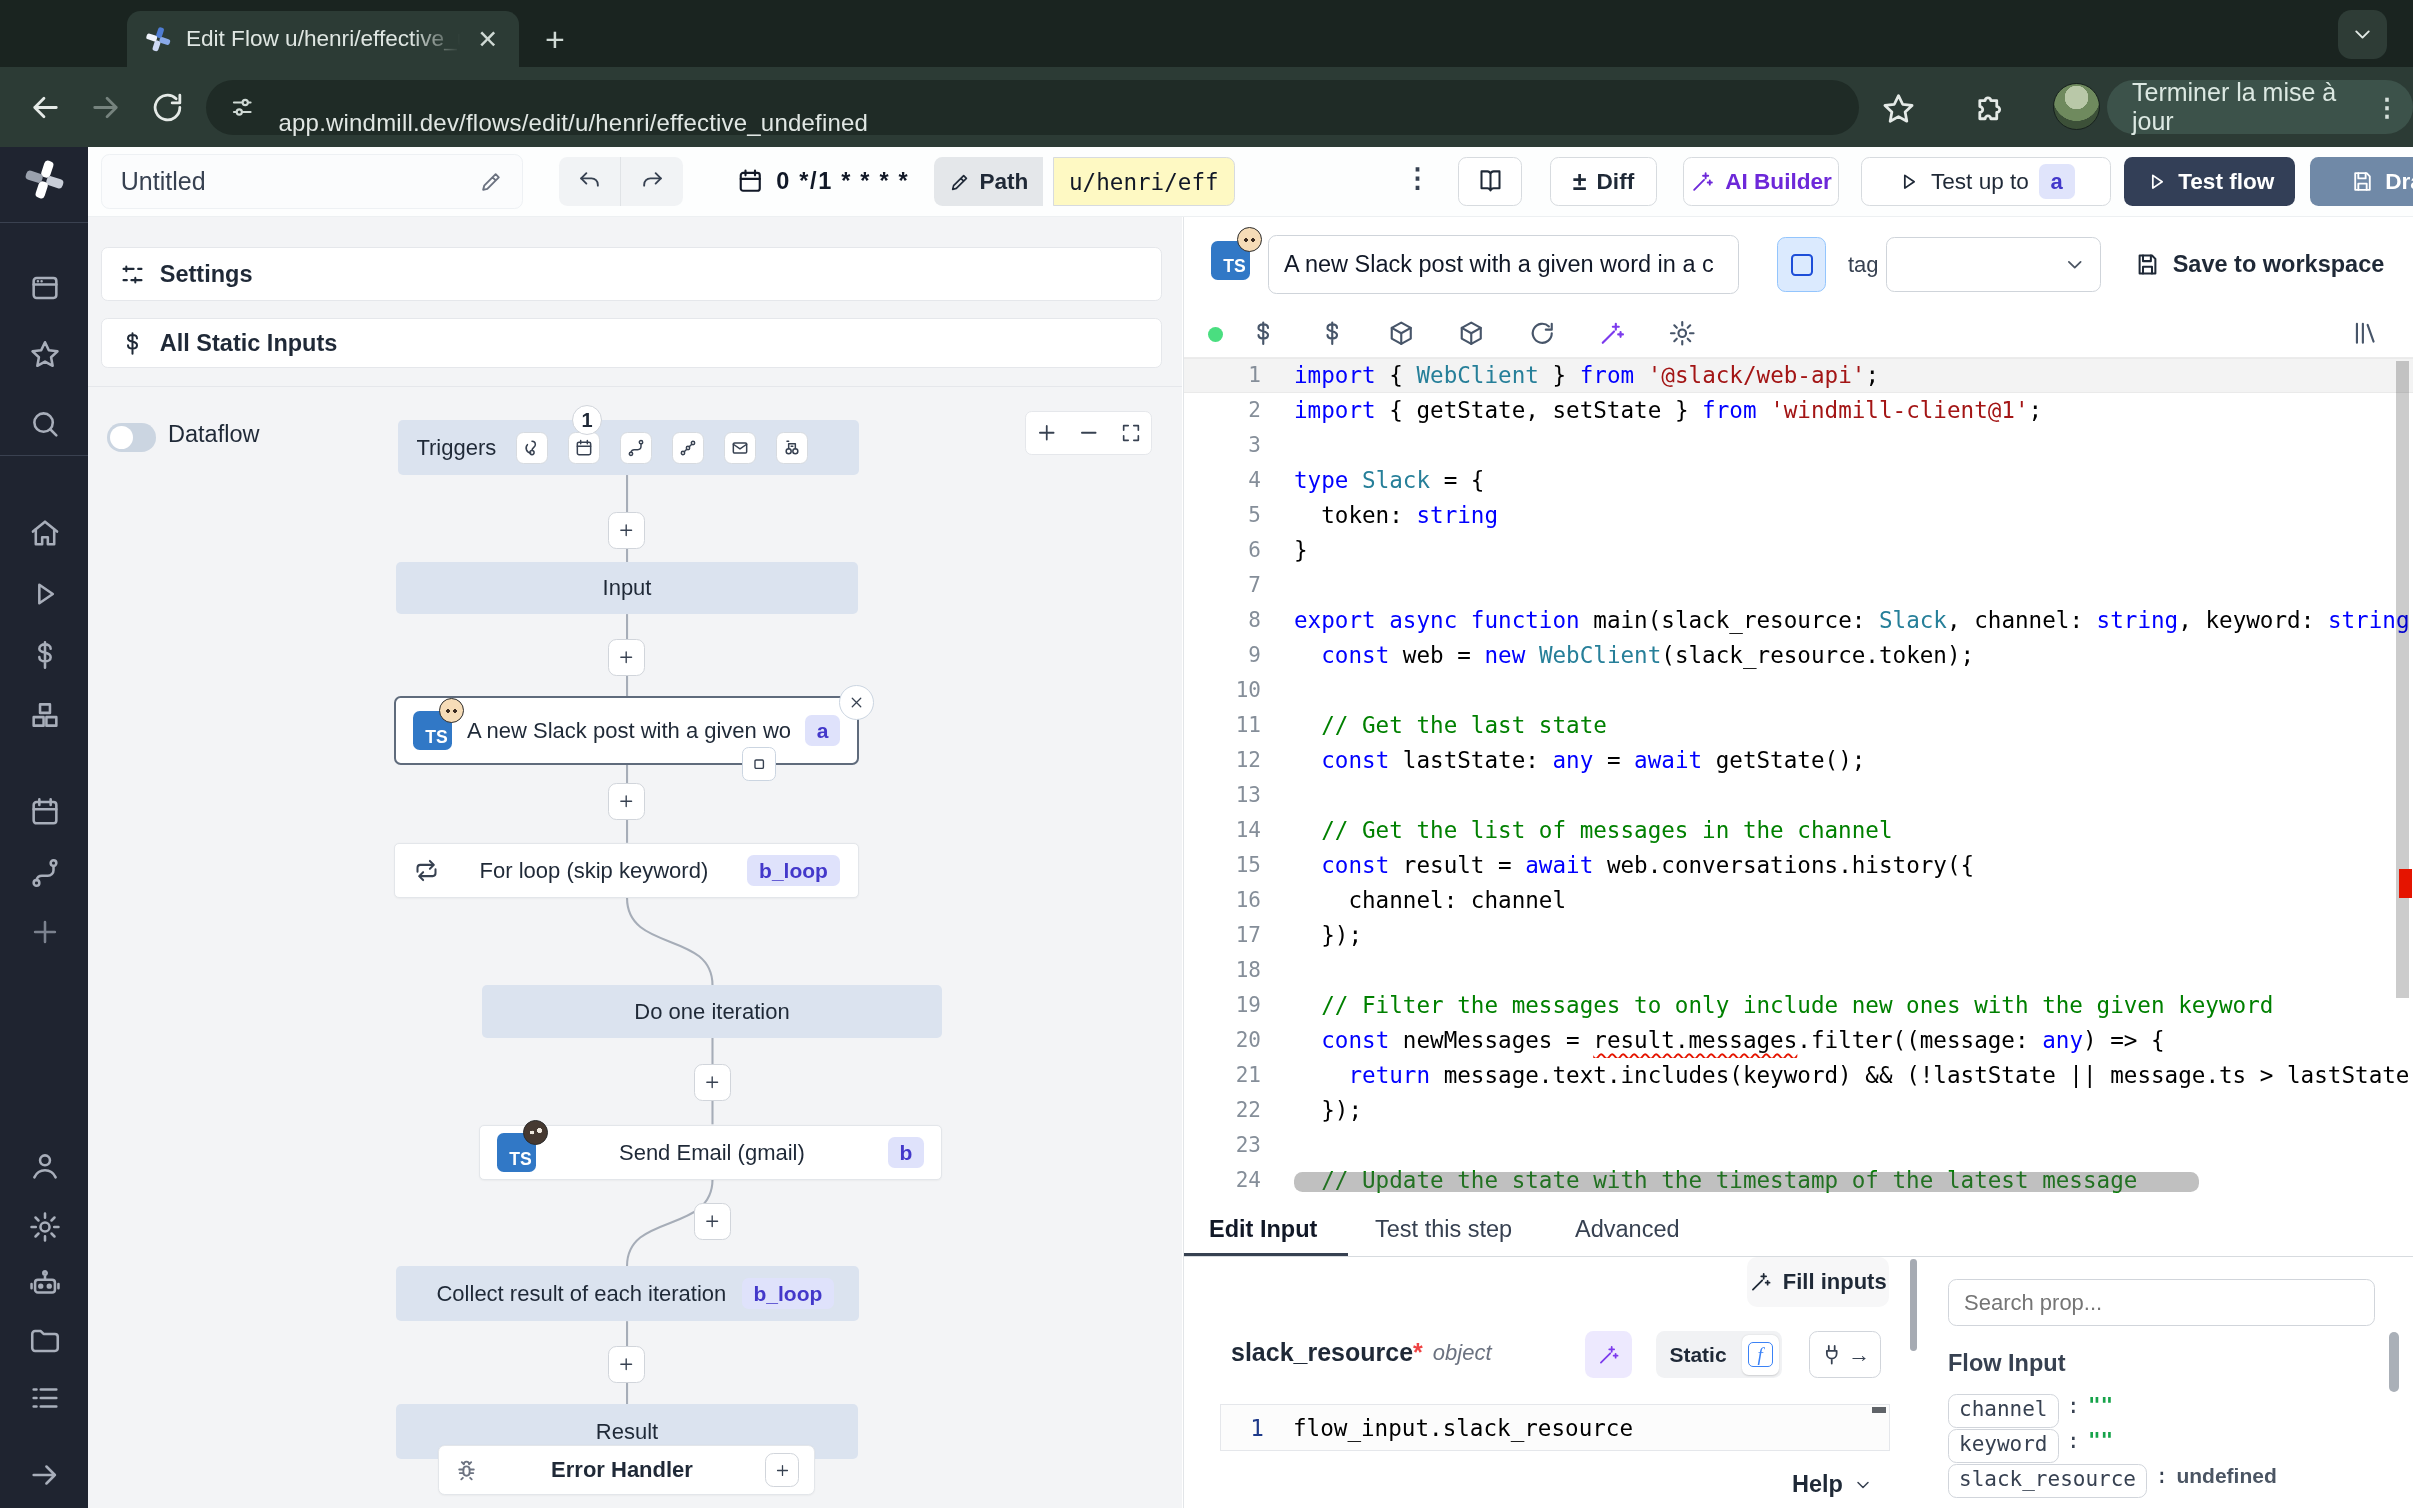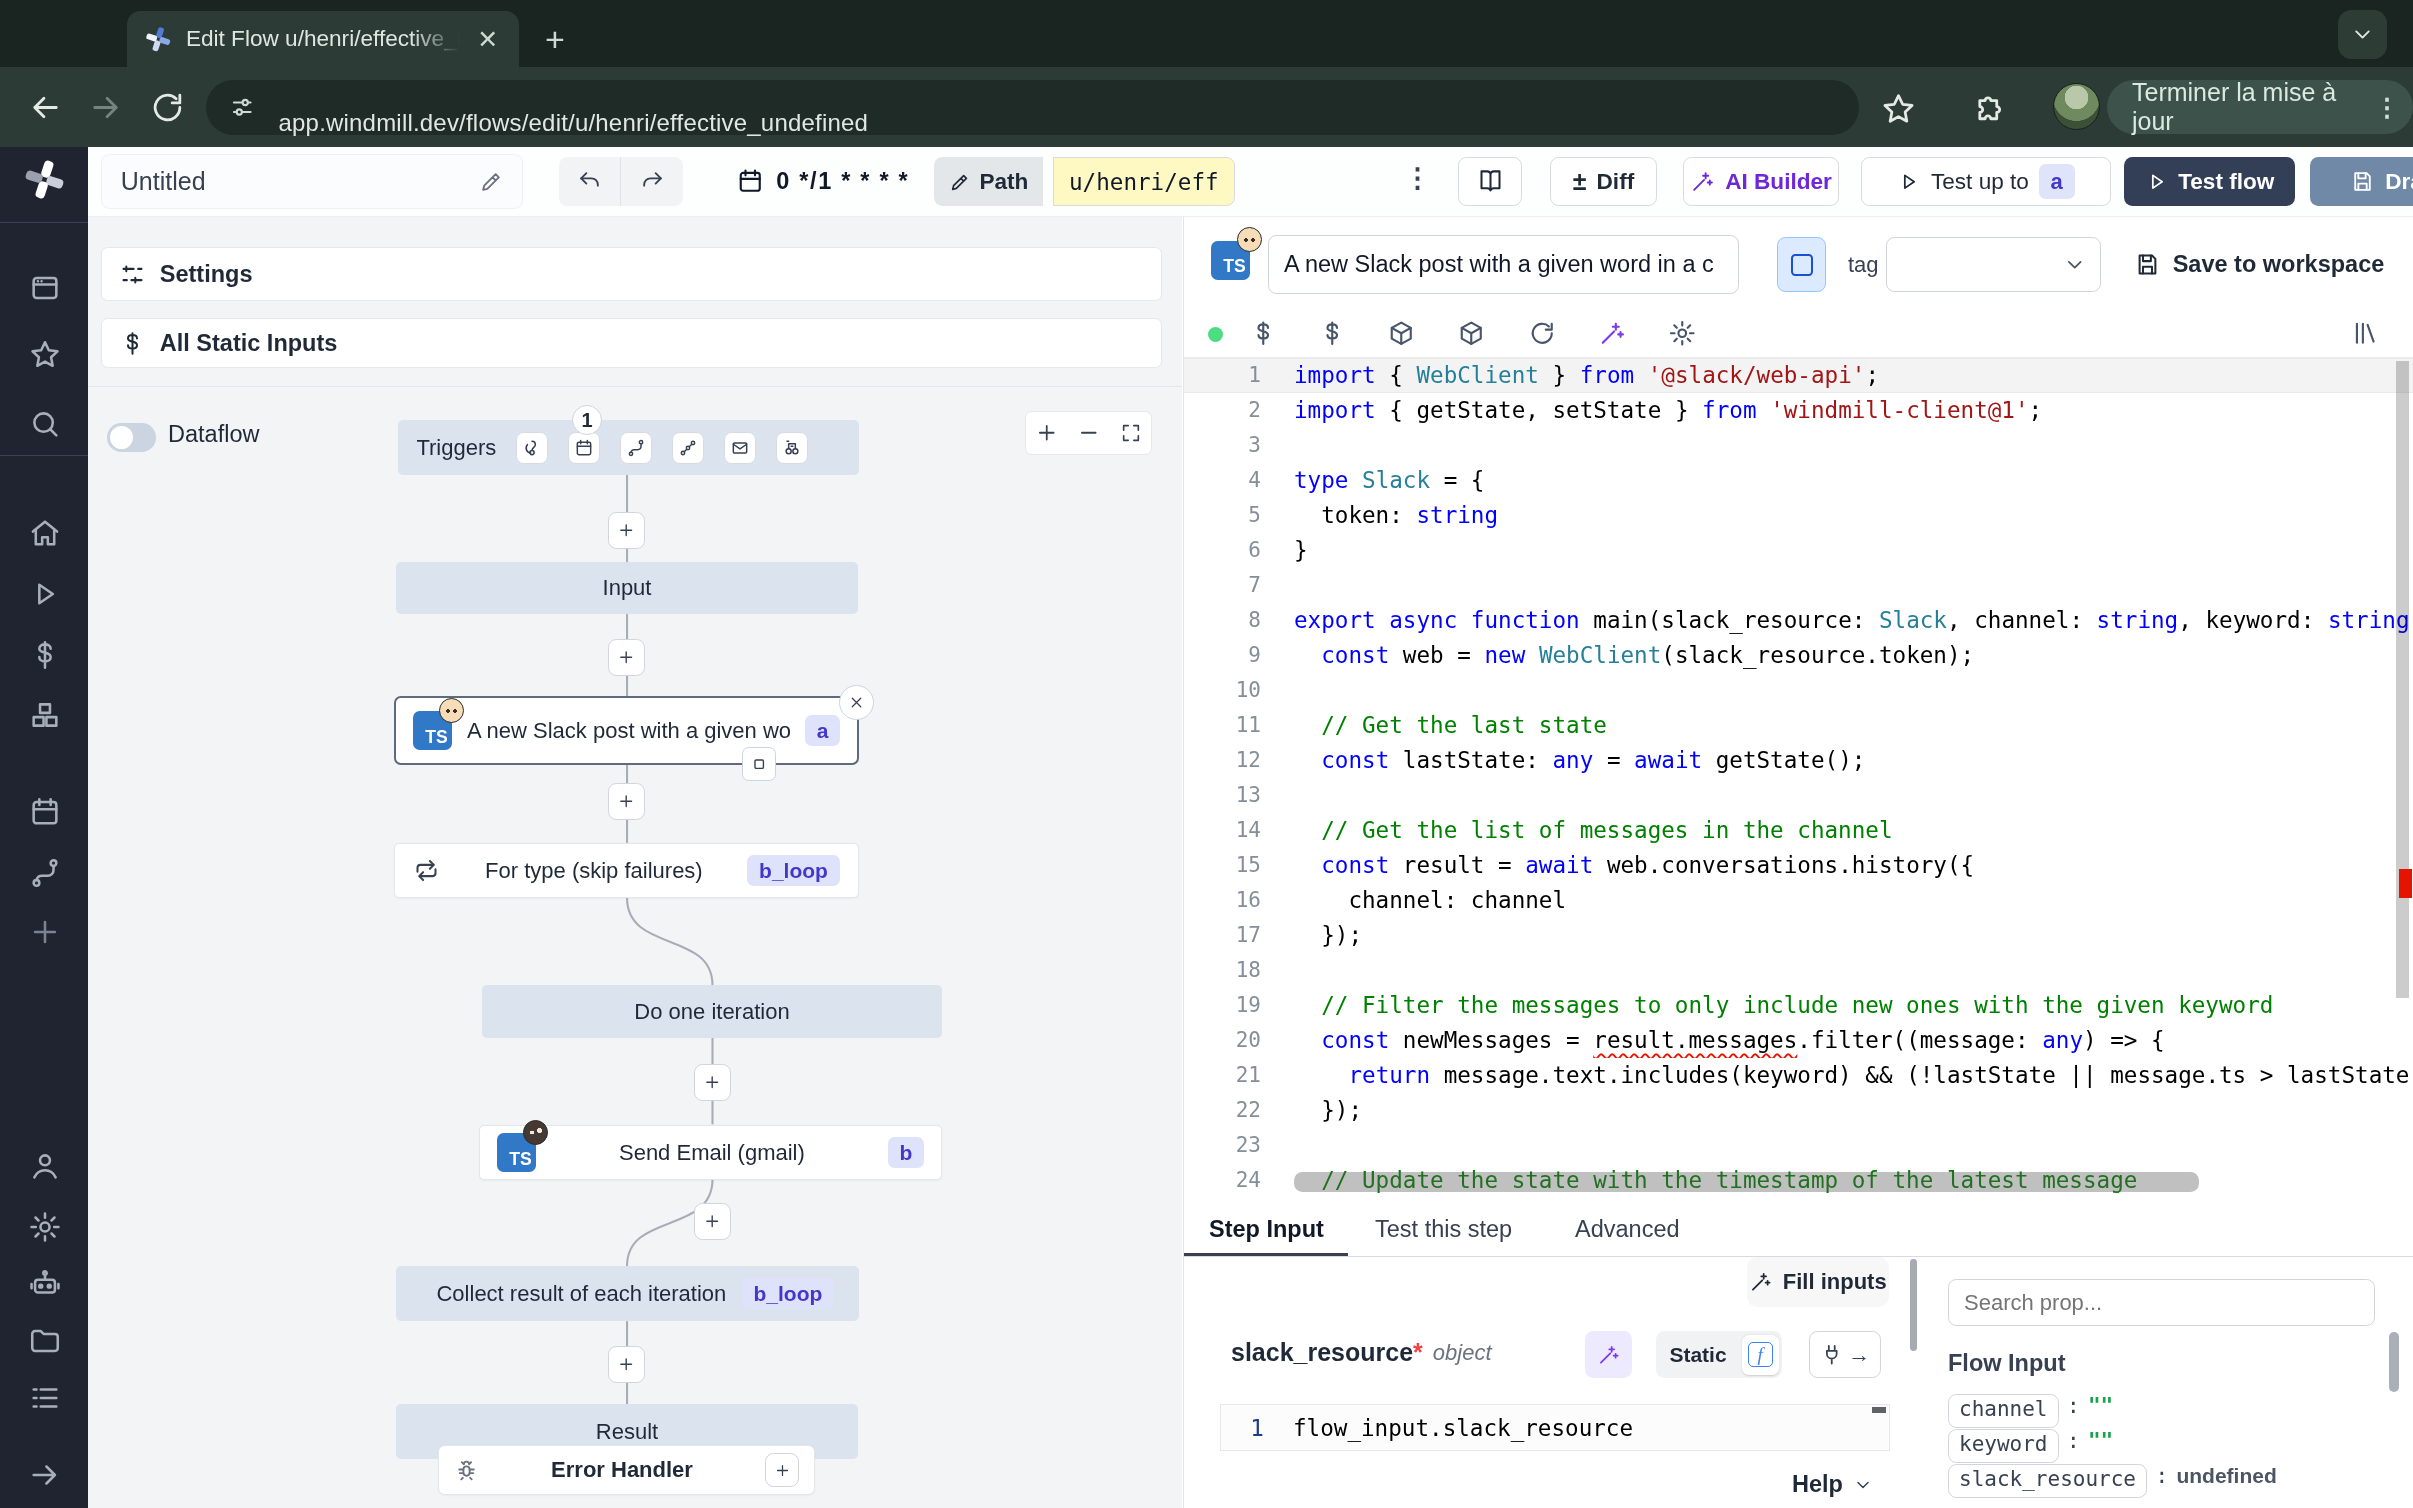--- a/index.html
+++ b/index.html
@@ -502,21 +502,21 @@
         </svg></span>
   </div>
 
   <div class="abs node white" style="left:306px;top:626px;width:465px;height:55px;justify-content:flex-start;padding:0 18.4px">
     <span class="ic" style="width:27px;height:27px;color:#374151"><svg viewBox="0 0 24 24" fill="none" stroke="currentColor" stroke-width="1.8" stroke-linecap="round" stroke-linejoin="round">
           <path d="M4 13V9.5A2.5 2.5 0 0 1 6.5 7H18"></path>
           <path d="M15 3.5L18.5 7 15 10.5"></path>
           <path d="M20 11v3.5a2.5 2.5 0 0 1-2.5 2.5H6"></path>
           <path d="M9 20.5L5.5 17 9 13.5"></path>
         </svg></span>
-    <span style="flex:1;text-align:center">For type (skip failures)</span>
+    <span style="flex:1;text-align:center">For loop (skip keyword)</span>
     <span class="nbadge">b_loop</span>
   </div>
 
   <div class="abs node blue" style="left:394px;top:768px;width:460px;height:53px">
     <span>Do one iteration</span>
   </div>
 
   <div class="abs node white" style="left:391px;top:908px;width:463px;height:55px;justify-content:flex-start;padding:0 17px;gap:15px">
     <span class="tsq">
         <i class="face dark"></i>
@@ -626,21 +626,21 @@
       <div class="cl"><span class="no">21</span><span class="cd"><span class="p">    </span><span class="k">return</span><span class="p"> message.text.includes(keyword) &amp;&amp; (!lastState || message.ts &gt; lastState);</span></span></div>
       <div class="cl"><span class="no">22</span><span class="cd"><span class="p">  });</span></span></div>
       <div class="cl"><span class="no">23</span><span class="cd"></span></div>
       <div class="cl"><span class="no">24</span><span class="cd"><span class="c">  // Update the state with the timestamp of the latest message</span></span></div>
     </div>
   <div class="abs hscroll"></div>
   <div class="abs vscroll"></div>
   <div class="abs redmark"></div>
 
   <div class="abs tabsrow">
-    <span class="abs tablbl on" style="left:25px">Step Input</span>
+    <span class="abs tablbl on" style="left:25px">Edit Input</span>
     <span class="abs tablbl" style="left:191px">Test this step</span>
     <span class="abs tablbl" style="left:391px">Advanced</span>
   </div>
   <div class="abs tabline"></div>
 
   <div class="abs fillbtn">
     <span class="ic" style="width:23.5px;height:23.5px;color:#1f2937"><svg viewBox="0 0 24 24" fill="none" stroke="currentColor" stroke-width="1.8" stroke-linecap="round" stroke-linejoin="round">
           <path d="M4 20L13.5 10.5M15 4v5M12.5 6.5h5M19 11v4M17 13h4"></path>
         </svg></span>
     <span>Fill inputs</span>

